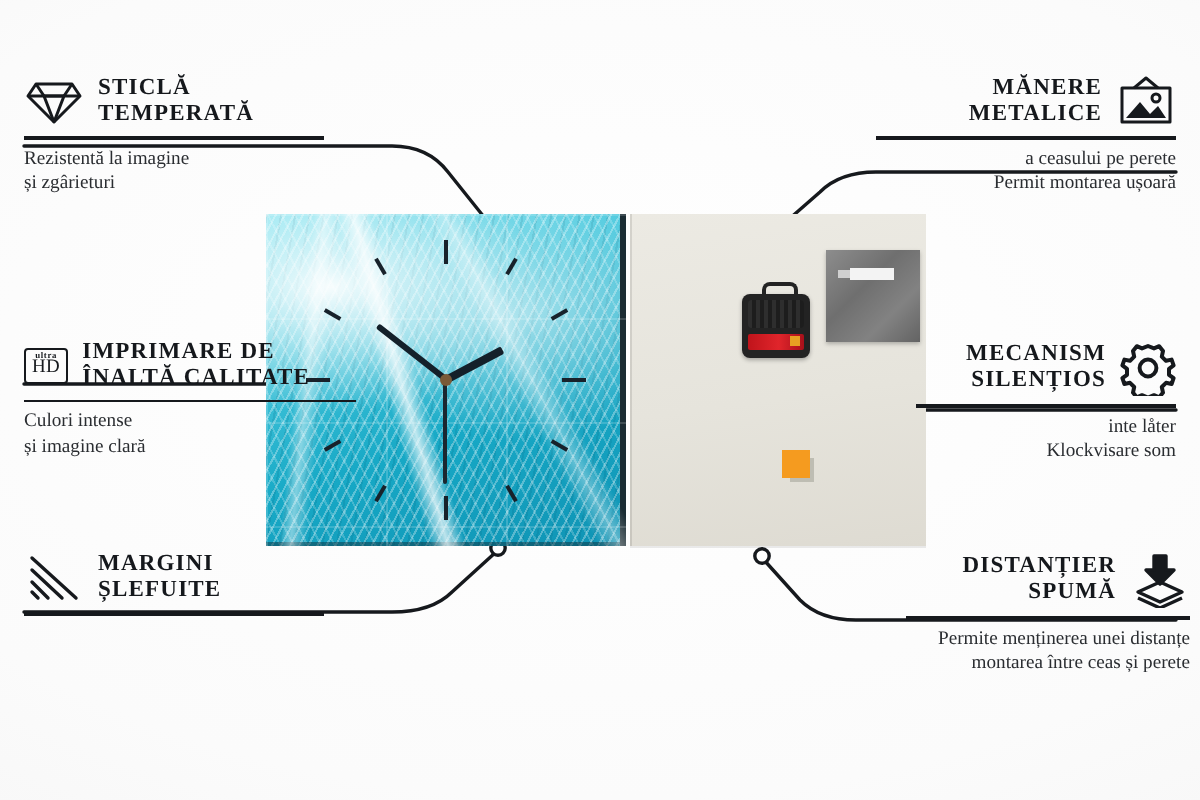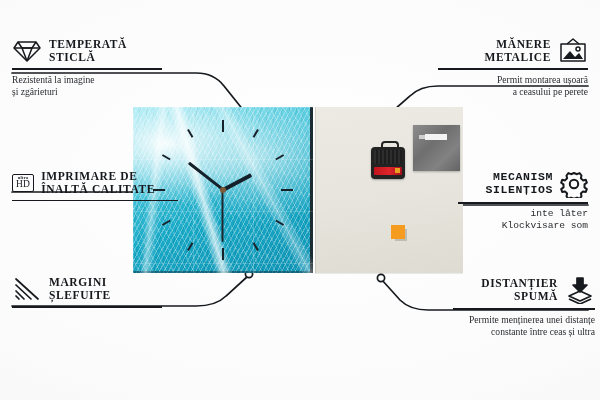--- a/index.html
+++ b/index.html
@@ -158,22 +158,22 @@
       <svg class="ic" width="30" height="26" viewBox="0 0 30 26">
         <g fill="none" stroke="#16191d" stroke-width="1.5" stroke-linejoin="round">
           <path d="M6,4 H24 L28,10 L15,23 L2,10 Z"></path>
           <path d="M2,10 H28"></path>
             <path d="M6,4 L10,10 L15,23"></path>
             <path d="M24,4 L20,10 L15,23"></path>
           <path d="M10,10 H20"></path>
         </g>
       </svg>
       <div>
+        <div class="co-title">STICLĂ</div>
         <div class="co-title">TEMPERATĂ</div>
-        <div class="co-title">STICLĂ</div>
       </div>
     </div>
     <div class="co-rule" style="width:150px"></div>
     <div class="co-desc">
       <div>Rezistentă la imagine</div>
       <div>și zgârieturi</div>
     </div>
   </div>
 
   <div class="callout" style="left:12px;top:170px;width:176px;">
@@ -181,20 +181,24 @@
       <div class="hd-badge ic">
         <span class="hd-u">ultra</span>
         <span class="hd-t">HD</span>
       </div>
       <div>
         <div class="co-title">IMPRIMARE DE</div>
         <div class="co-title">ÎNALTĂ CALITATE</div>
       </div>
     </div>
     <div class="co-rule" style="width:166px"></div>
+    <div class="co-desc">
+      <div>Culori intense</div>
+      <div>și imagine clară</div>
+    </div>
   </div>
 
   <div class="callout" style="left:12px;top:276px;width:160px;">
     <div class="co-head">
       <svg class="ic" width="30" height="26" viewBox="0 0 30 26">
         <g stroke="#16191d" stroke-width="1.7" stroke-linecap="round">
           <path d="M4,3 L26,23"></path>
             <path d="M4,9 L19,23"></path>
             <path d="M4,15 L12,23"></path>
             <path d="M4,20 L7,23"></path>
@@ -218,26 +222,26 @@
         <g fill="none" stroke="#16191d" stroke-width="1.5" stroke-linejoin="round">
           <path d="M9,6 L15,1 L21,6"></path>
           <rect x="3" y="6" width="24" height="17"></rect>
           <path d="M5,21 L12,13 L17,19 L21,15 L25,21 Z" fill="#16191d" stroke="none"></path>
           <circle cx="20" cy="11" r="2"></circle>
         </g>
       </svg>
     </div>
     <div class="co-rule" style="width:150px;margin-left:10px"></div>
     <div class="co-desc">
+      <div>a ceasului pe perete</div>
       <div>Permit montarea ușoară</div>
-      <div>a ceasului pe perete</div>
-    </div>
-  </div>
-
-  <div class="callout" style="left:448px;top:170px;width:140px;text-align:right;font-family:Liberation Mono, monospace;">
+    </div>
+  </div>
+
+  <div class="callout" style="left:448px;top:170px;width:140px;text-align:right;">
     <div class="co-head right">
       <div>
         <div class="co-title">MECANISM</div>
         <div class="co-title">SILENȚIOS</div>
       </div>
       <svg class="ic" width="28" height="28" viewBox="0 0 28 28">
         <g fill="none" stroke="#16191d" stroke-width="2" stroke-linejoin="round">
           <path d="M14,3 l3,1.2 2.6-1.1 1.9 2.4 -0.6 2.8 2.1 2.1 2.8-0.6 1 2.9 -2.3 1.7 0 3 2.3 1.7 -1 2.9 -2.8-0.6 -2.1 2.1 0.6 2.8 -1.9 2.4 -2.6-1.1 -3 1.2 -3-1.2 -2.6 1.1 -1.9-2.4 0.6-2.8 -2.1-2.1 -2.8 0.6 -1-2.9 2.3-1.7 0-3 -2.3-1.7 1-2.9 2.8 0.6 2.1-2.1 -0.6-2.8 1.9-2.4 2.6 1.1 Z"></path>
           <circle cx="14" cy="14" r="4.2"></circle>
         </g>
@@ -260,17 +264,17 @@
         <g fill="none" stroke="#16191d" stroke-width="1.7" stroke-linejoin="round">
           <path d="M12,2 h6 v7 h4 l-7,7 -7,-7 h4 Z" fill="#16191d"></path>
           <path d="M15,15 L26,20 L15,25 L4,20 Z"></path>
           <path d="M4,23 L15,28 L26,23"></path>
         </g>
       </svg>
     </div>
     <div class="co-rule" style="width:142px;margin-left:10px"></div>
     <div class="co-desc">
       <div>Permite menținerea unei distanțe</div>
-      <div>constante între ceas și ultra</div>
+      <div>montarea între ceas și perete</div>
     </div>
   </div>
 
 </div>
 
 </body></html>

